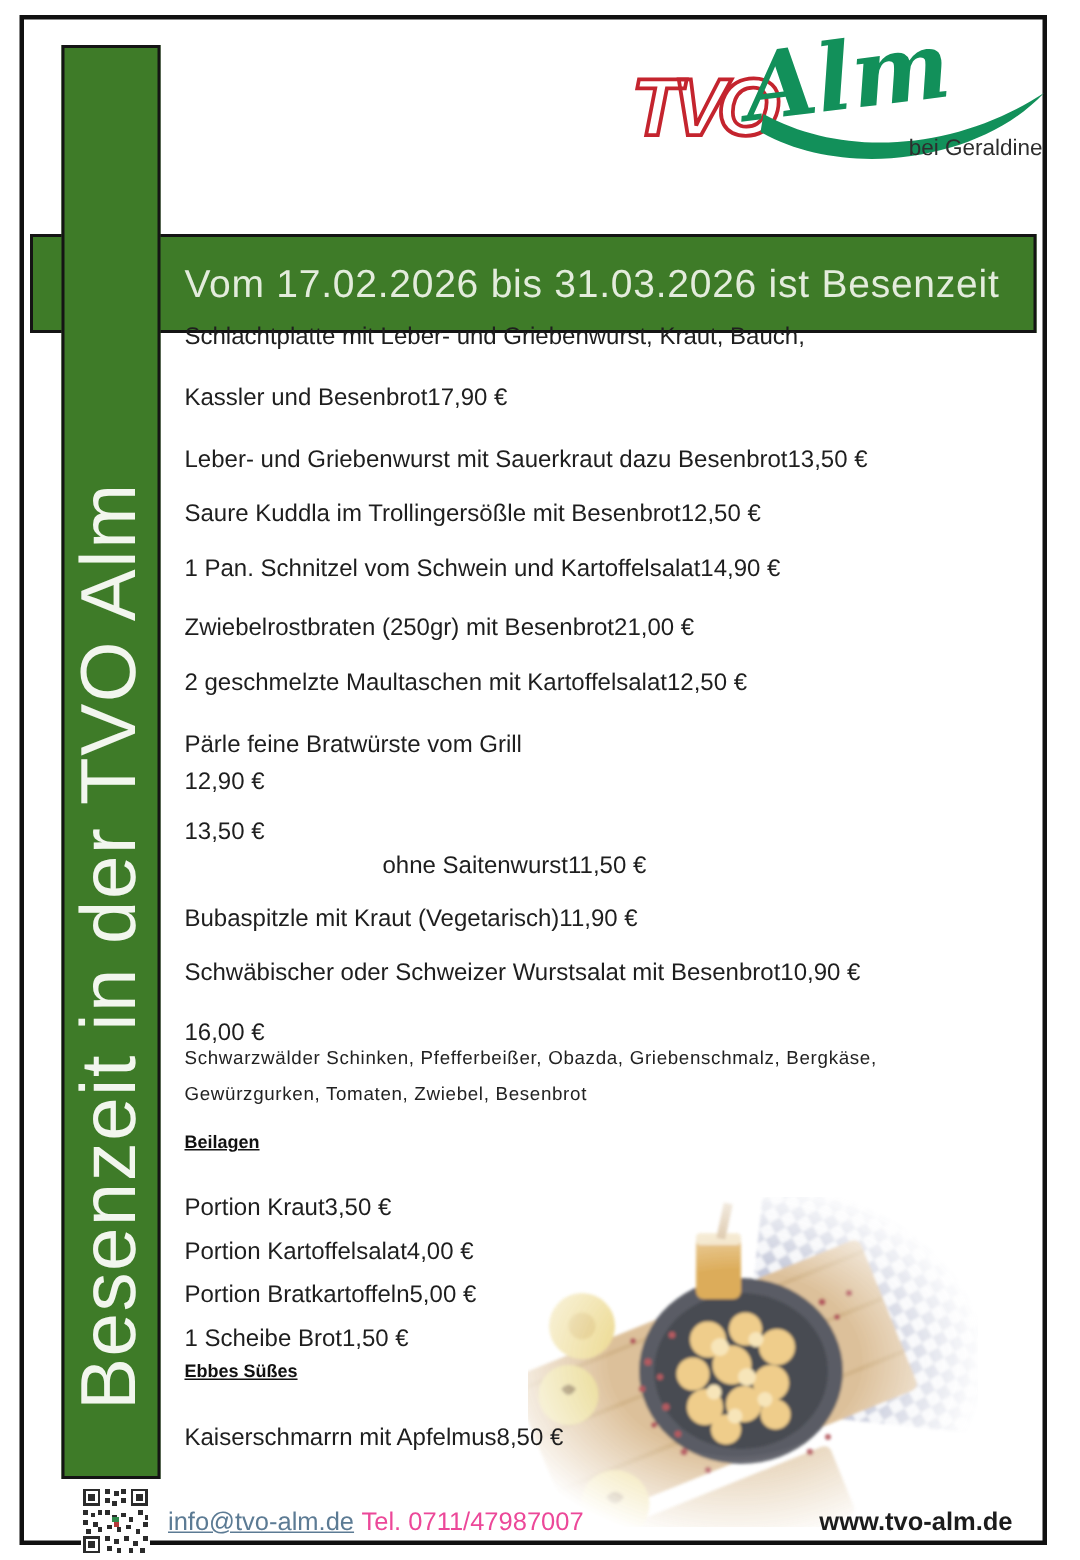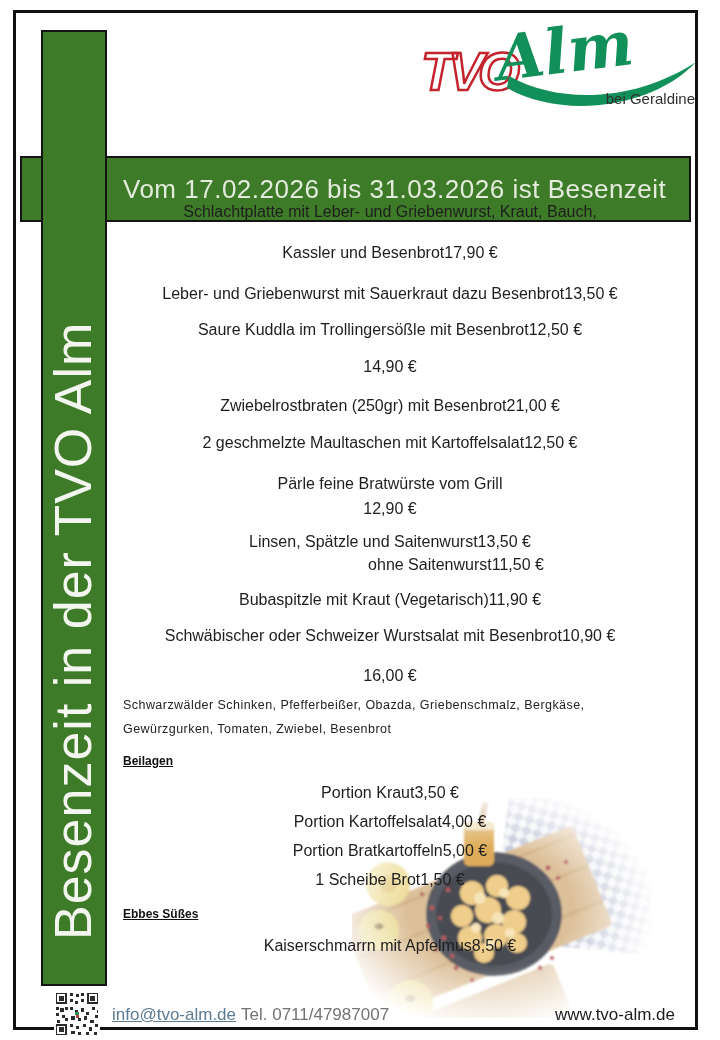--- a/index.html
+++ b/index.html
@@ -27,22 +27,22 @@
     background:#3e7b28;border:2px solid #141414;box-sizing:border-box;z-index:3;
     display:flex;align-items:center;margin-top:36px;
   }
   .hbanner span{
     padding-left:101px;font-size:26px;color:#e3ecdc;letter-spacing:.5px;white-space:nowrap;
   }
   
   .logo{position:absolute;left:413px;top:16px;width:290px;height:100px;z-index:3;}
   
   .mrow{
-    position:absolute;left:123px;width:534px;display:flex;justify-content:center;
-    font-size:16px;line-height:1.15;color:#1e1e1e;z-index:5;white-space:nowrap;
+    position:absolute;left:123px;width:534px;display:flex;justify-content:flex-start;
+    font-size:16px;line-height:1.15;color:#1e1e1e;z-index:5;white-space:nowrap;margin-top:13px;
   }
   .mrow .price{text-align:right;}
   .indent .name{padding-left:132px;}
   .note{
     position:absolute;left:123px;width:540px;font-size:12.5px;letter-spacing:.45px;
     color:#222;z-index:5;white-space:nowrap;
   }
   .heading{
     position:absolute;left:123px;font-size:12px;font-weight:bold;
     text-decoration:underline;color:#111;z-index:5;
@@ -53,22 +53,22 @@
   .n1{top:698px}.n2{top:722px}
   .h-beilagen{top:754px}
   .s0{top:784px}.s1{top:813px}.s2{top:842px}.s3{top:871px}
   .h-ebbes{top:907px}
   .k0{top:937px}
   
   .footer-email{
     position:absolute;left:100px;top:1005px;font-size:17px;color:#5c7b94;
     text-decoration:underline;z-index:5;margin-left:12px;
   }
-  .footer-tel{position:absolute;left:241px;top:1005px;font-size:17px;color:#737373;z-index:5;}
-  .footer-web{position:absolute;right:45px;top:1005px;font-size:17px;color:#1c1c1c;z-index:5;}
+  .footer-tel{position:absolute;left:241px;top:1005px;font-size:17px;color:#ec4899;z-index:5;}
+  .footer-web{position:absolute;right:45px;top:1005px;font-size:17px;color:#1c1c1c;z-index:5;font-weight:bold;}
   .qr{position:absolute;left:54px;top:991px;width:46px;height:46px;z-index:6;}
   .photo{position:absolute;left:352px;top:798px;width:300px;height:220px;z-index:1;}
 </style>
 </head>
 <body>
 
 <svg class="photo" viewBox="0 0 300 220">
   <defs>
     <radialGradient id="fadeg" cx="46%" cy="50%" r="56%">
       <stop offset="50%" stop-color="#fff"></stop>
@@ -172,39 +172,39 @@
   </div>
 <div class="mrow r2">
     <span class="name">Leber- und Griebenwurst mit Sauerkraut dazu Besenbrot</span>
     <span class="price">13,50 €</span>
   </div>
 <div class="mrow r3">
     <span class="name">Saure Kuddla im Trollingersößle mit Besenbrot</span>
     <span class="price">12,50 €</span>
   </div>
 <div class="mrow r4">
+    <span class="name">1 Pan. Schnitzel vom Schwein und Kartoffelsalat</span>
     <span class="price">14,90 €</span>
   </div>
 <div class="mrow r5">
     <span class="name">Zwiebelrostbraten (250gr) mit Besenbrot</span>
     <span class="price">21,00 €</span>
   </div>
 <div class="mrow r6">
     <span class="name">2 geschmelzte Maultaschen mit Kartoffelsalat</span>
     <span class="price">12,50 €</span>
   </div>
 <div class="mrow r7">
     <span class="name">Pärle feine Bratwürste vom Grill</span>
     <span class="price"></span>
   </div>
 <div class="mrow r8">
     <span class="price">12,90 €</span>
   </div>
 <div class="mrow r9">
-    <span class="name">Linsen, Spätzle und Saitenwurst</span>
     <span class="price">13,50 €</span>
   </div>
 <div class="mrow r10 indent">
     <span class="name">ohne Saitenwurst</span>
     <span class="price">11,50 €</span>
   </div>
 <div class="mrow r11">
     <span class="name">Bubaspitzle mit Kraut (Vegetarisch)</span>
     <span class="price">11,90 €</span>
   </div>

